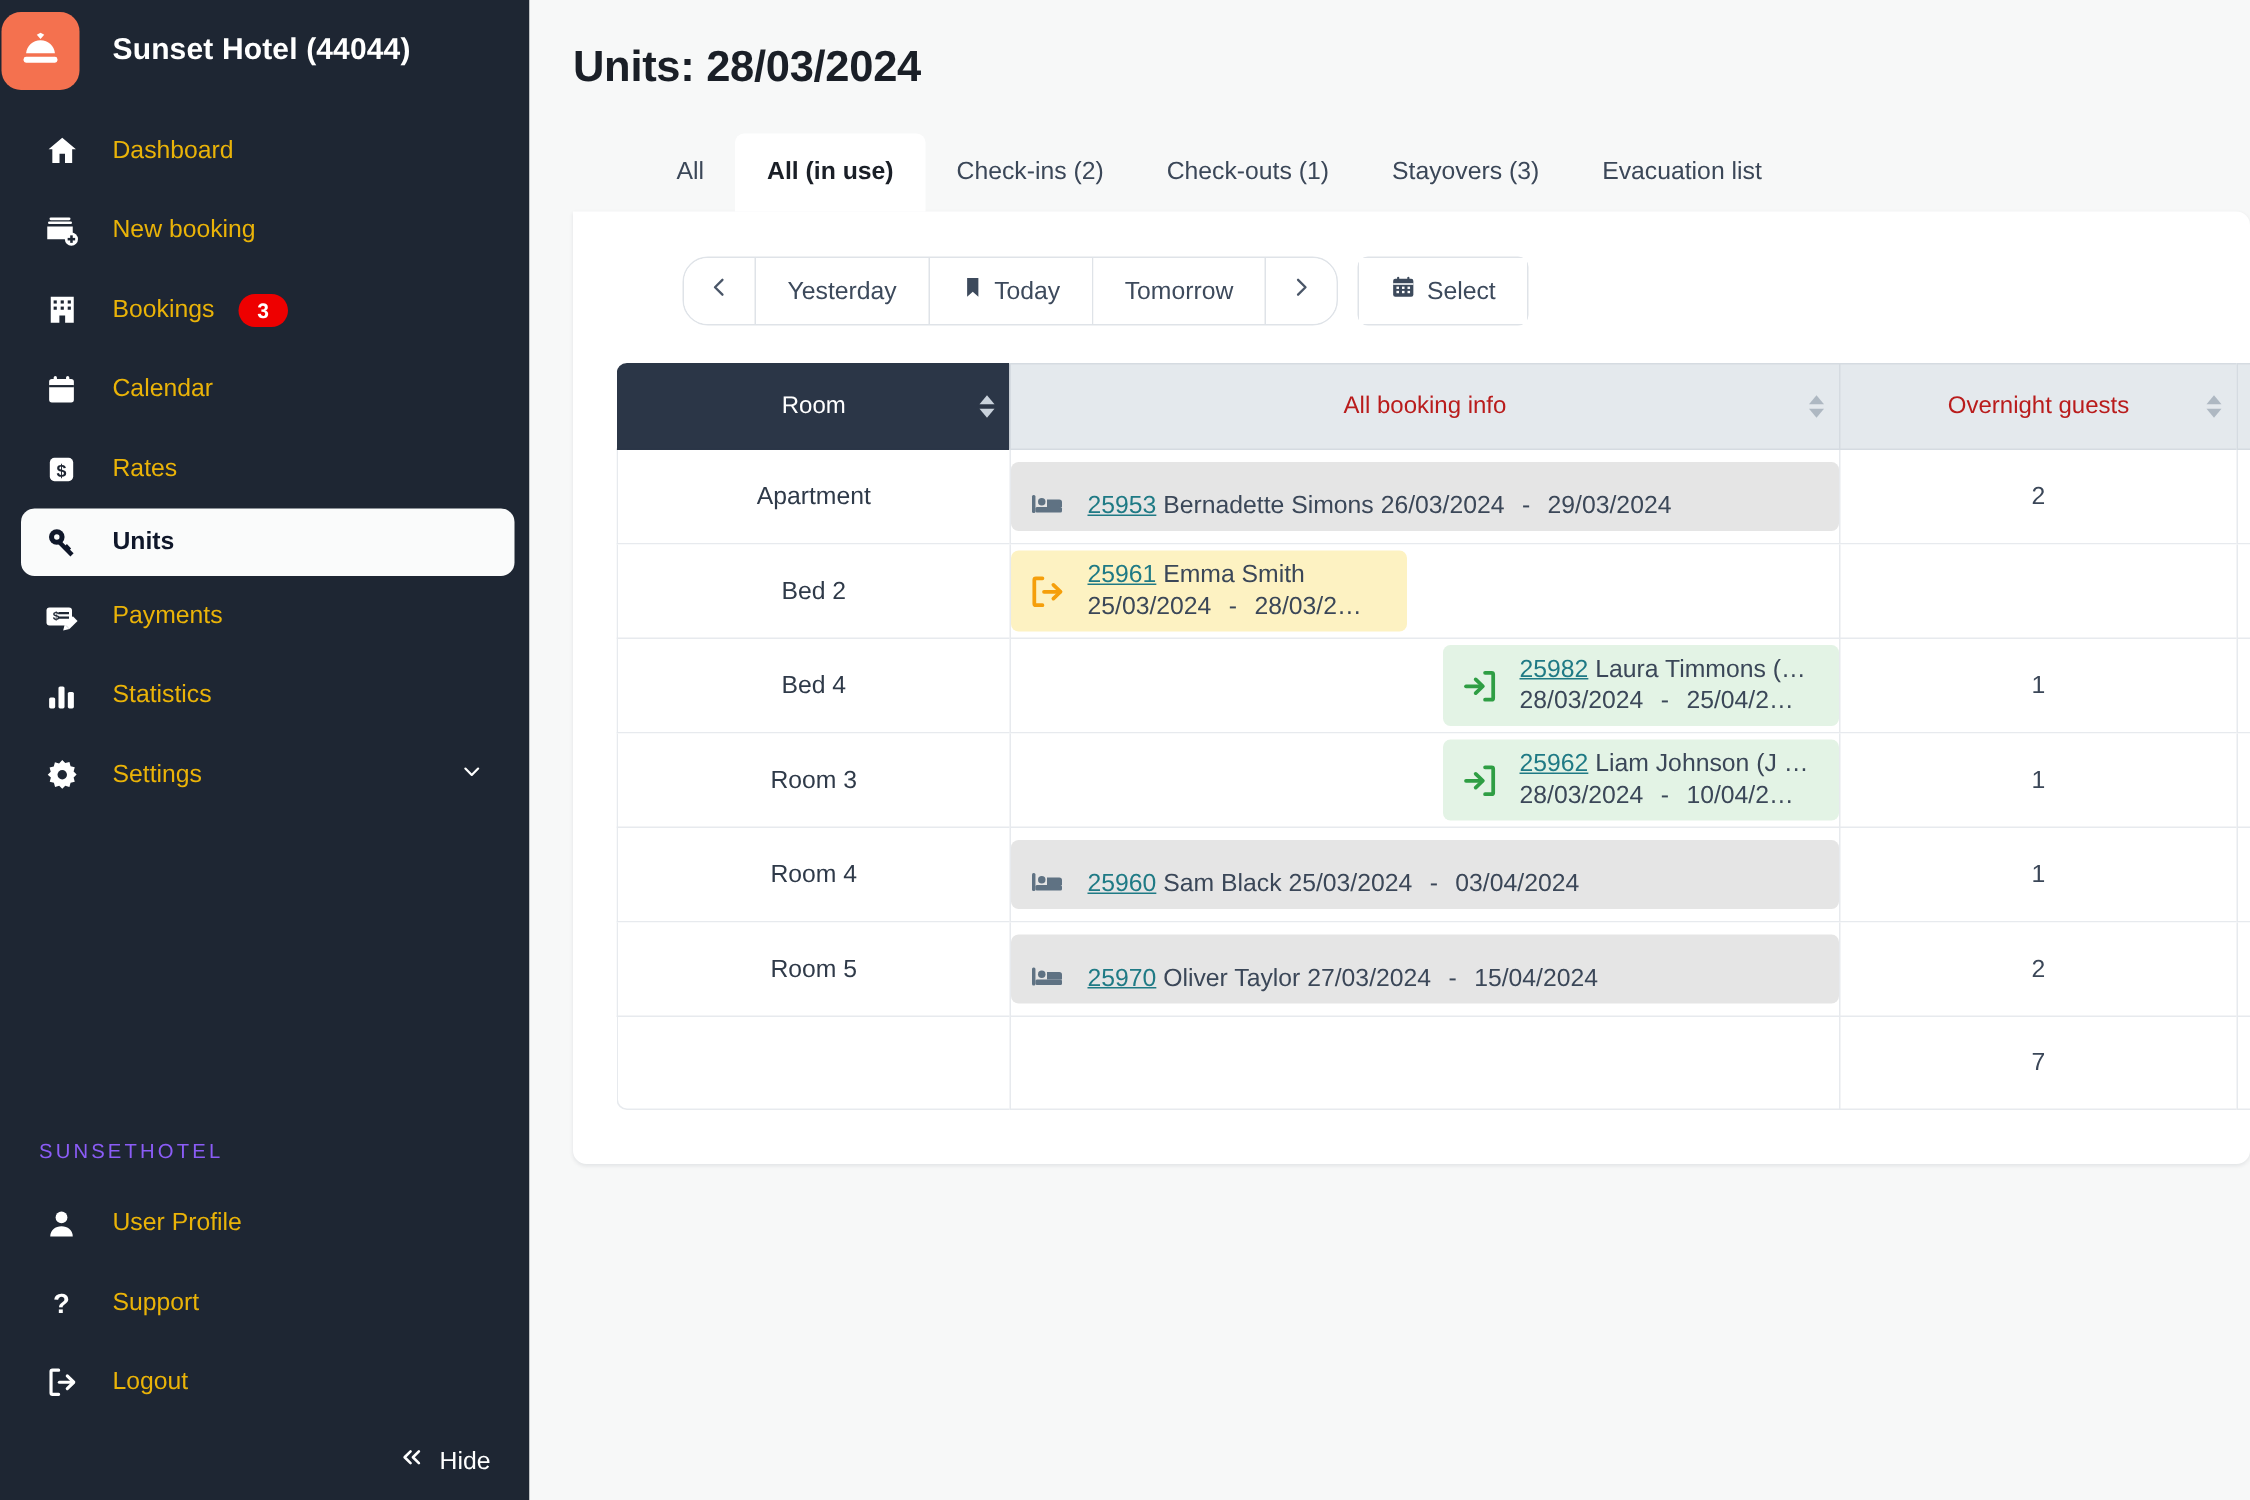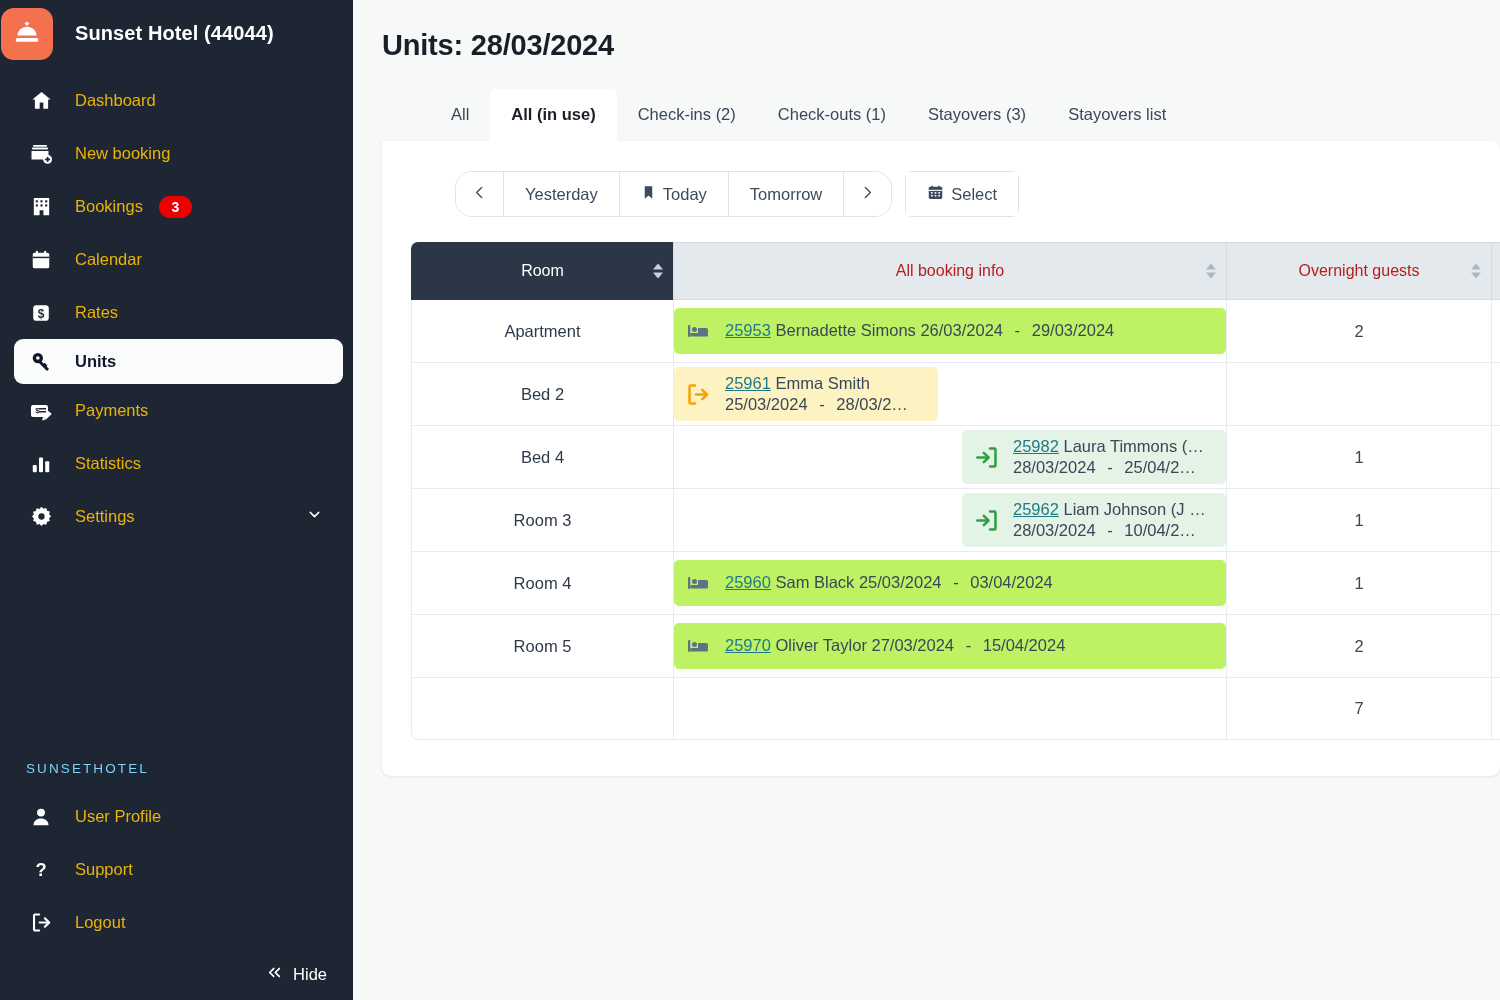--- a/index.html
+++ b/index.html
@@ -60,21 +60,21 @@
     font-size: 14px; font-weight: 700;
     border-radius: 11px; min-width: 33px; height: 22px;
     display: flex; align-items: center; justify-content: center;
     padding: 0 8px;
   }
   .chev { margin-left: auto; margin-right: 30px; color: #fff; }
 
   .side-footer { margin-top: auto; padding-bottom: 14px; }
   .side-heading {
     font-size: 13.5px; letter-spacing: 2.1px;
-    color: #7dd3fc; padding: 0 0 14px 26px; font-weight: 400;
+    color: #8b5cf6; padding: 0 0 14px 26px; font-weight: 400;
   }
   .hide-btn {
     display: flex; align-items: center; justify-content: flex-end;
     gap: 9px; padding: 14px 26px 0 0;
     font-size: 16.5px; color: #ffffff; cursor: pointer;
   }
 
   
   .main { flex: 1; min-width: 0; position: relative; background: #f7f8f8; }
   .page-title {
@@ -155,21 +155,21 @@
   td.room-cell { text-align: center; font-size: 16.5px; color: #2f3a49; }
   td.guests-cell { text-align: center; font-size: 16.5px; color: #3b4758; }
   td.info-cell { padding: 0 3px; }
 
   .info-row { display: flex; align-items: center; height: 62px; }
   .bk {
     display: flex; align-items: center; gap: 14px;
     border-radius: 5px; padding: 6px 12px 6px 11px;
     min-height: 46px; flex: 1 1 auto; min-width: 0;
   }
-  .bk.stay  { background: #bef264; }
+  .bk.stay  { background: #e5e5e5; align-items: flex-end; }
   .bk.out   { background: #fdf2c2; flex: 0 0 auto; width: 264px; }
   .bk.in    { background: #e3f3e5; flex: 0 0 auto; width: 264px; }
   .bk-pad   { flex: 1 1 auto; }
   .bk-ico { flex: 0 0 26px; display: flex; align-items: center; justify-content: center; }
   .bk-txt { min-width: 0; }
   .bk-line1 {
     font-size: 16.5px; color: #3b4758; white-space: nowrap;
     overflow: hidden; text-overflow: ellipsis; line-height: 1.28;
   }
   .bk-line2 { font-size: 16.5px; color: #3b4758; white-space: nowrap; line-height: 1.28; }
@@ -360,21 +360,21 @@
   <main class="main">
 
     <h1 class="page-title">Units: 28/03/2024</h1>
 
     <div class="tabs">
       <div class="tab">All</div>
       <div class="tab active">All (in use)</div>
       <div class="tab">Check-ins (2)</div>
       <div class="tab">Check-outs (1)</div>
       <div class="tab">Stayovers (3)</div>
-      <div class="tab">Stayovers list</div>
+      <div class="tab">Evacuation list</div>
     </div>
 
     <section class="card">
 
       <div class="toolbar">
         <div class="btn-group">
           <div class="tbtn arrow">
             <span>
               <svg width="17" height="17" viewBox="0 0 24 24" fill="none" stroke="currentColor" stroke-width="2.2" stroke-linecap="round" stroke-linejoin="round">
                   <polyline points="15 5 8 12 15 19"></polyline>

